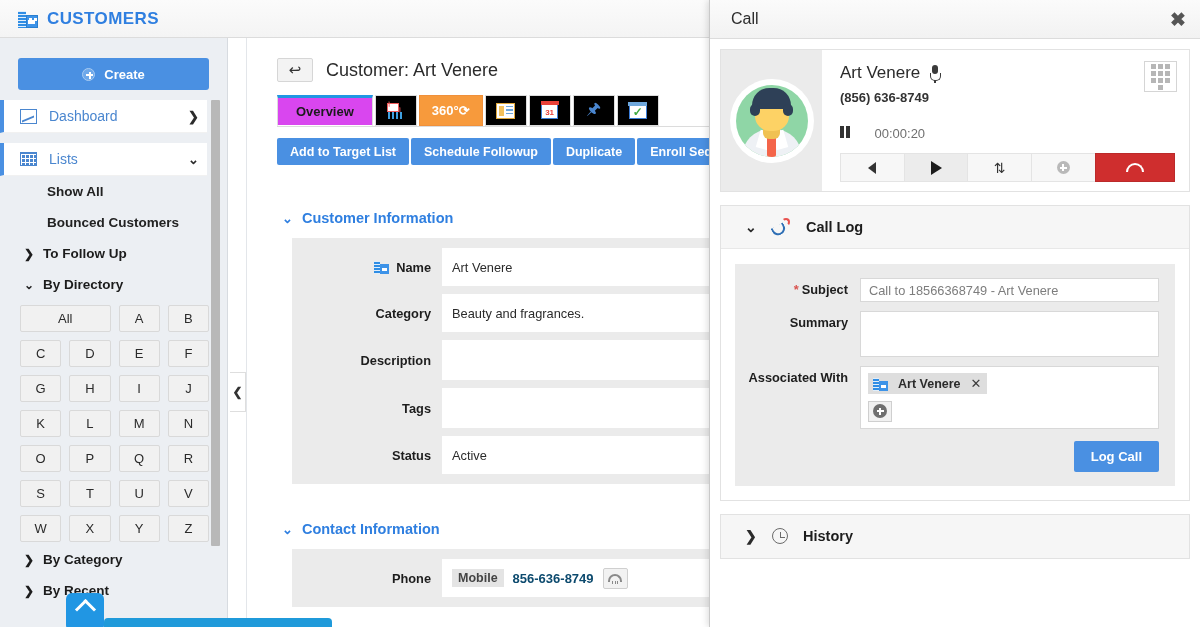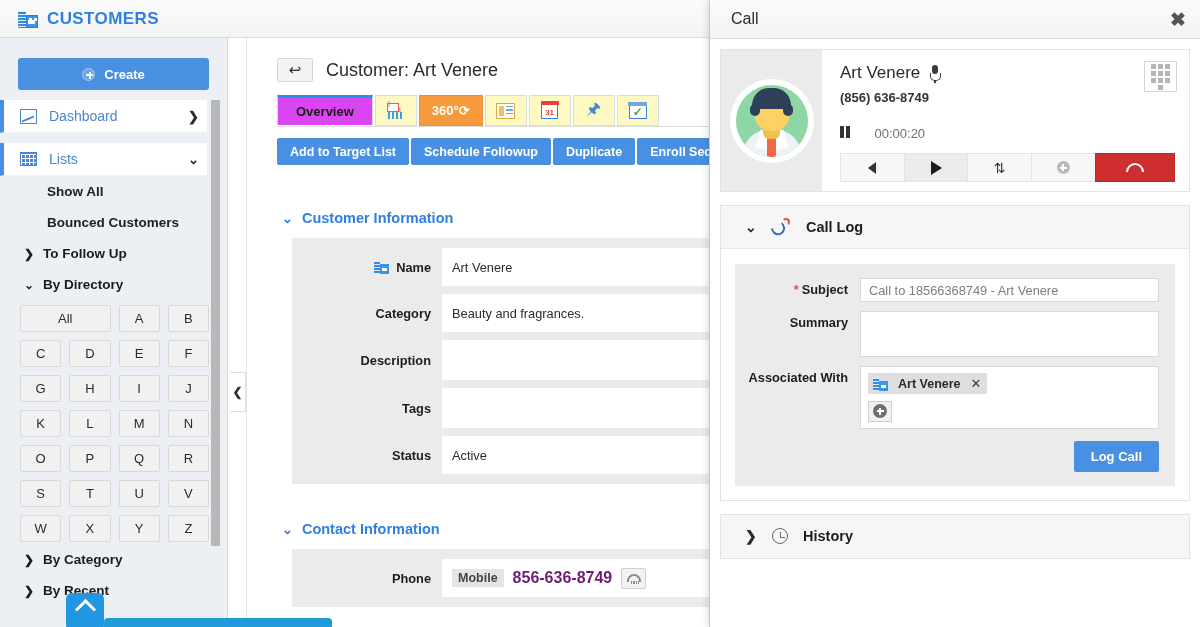--- a/index.html
+++ b/index.html
@@ -109,21 +109,21 @@
   #detail {
     position:absolute; left:247px; top:38px; width:463px; height:589px;
     background:#fff; overflow:hidden;
   }
   #detail-head { display:flex; align-items:center; gap:13px; padding:20px 0 0 30px; }
   #back-btn { width:36px;height:24px; background:#f3f3f3; border:1px solid #d6d6d6; border-radius:2px;
      display:flex;align-items:center;justify-content:center; font-size:15px; color:#333; cursor:pointer;}
   #detail-title { font-size:18px; color:#2b2b2b; }
 
   #tabs { display:flex; margin:13px 0 0 30px; align-items:flex-end; }
-  .tab { height:31px; min-width:42px; background:#fef9c3; border:1px solid #dcdcdc;
+  .tab { height:31px; min-width:42px; background:#000000; border:1px solid #dcdcdc;
     border-bottom:1px solid #dcdcdc; margin-right:2px; display:flex; align-items:center;
     justify-content:center; cursor:pointer; position:relative; }
   .tab.active { background:#d946ef; border-top:3px solid #2196e3; border-bottom-color:#fff;
     padding:0 18px; font-size:13px; font-weight:bold; color:#1b1b1b; }
   .tab.orange { background:#f79a3c; border-color:#f0903a; color:#fff; font-size:13px;
      font-weight:bold; padding:0 12px; }
   #tab-strip-line { height:1px; background:#dcdcdc; margin-left:30px; }
   .ic-report { width:18px;height:16px; position:relative; }
   .ic-report .env { position:absolute;left:0;top:0;width:12px;height:9px;border:1.4px solid #ef5b5b; background:#fff;}
   .ic-report .env::after{content:"";position:absolute;left:0;top:0;width:11px;height:6px;
@@ -161,21 +161,21 @@
     font-size:12.8px; color:#2b2b2b; min-height:38px; }
   .f-value.tall { min-height:40px; }
   .bldg-sm { display:inline-block; width:15px; height:14px; position:relative; }
   .bldg-sm .s1 { position:absolute; left:0; top:1px; width:6px; height:13px; background:#2f8de4;
      background-image: repeating-linear-gradient(to bottom, rgba(255,255,255,.85) 0 1px, transparent 1px 3px); }
   .bldg-sm .s2 { position:absolute; left:6px; top:4px; width:9px; height:10px; background:#3d93e8;}
   .bldg-sm .s3 { position:absolute; left:8px; top:8px; width:5px; height:3px; background:#fff;}
 
   .phone-inner { display:flex; align-items:center; gap:9px;font-weight:bold; }
   .ptype { background:#e4e4e4; padding:2px 6px; font-size:12.5px; color:#444; }
-  .pnum { font-size:16px; color:#701a75; }
+  .pnum { font-size:13px; color:#0c4a6e; }
   .pcall-btn { width:25px;height:21px; background:#f2f2f2; border:1px solid #cfcfcf; border-radius:2px;
      display:flex;align-items:center;justify-content:center; cursor:pointer; }
   .pcall-btn .hs { width:14px;height:8px; border:2px solid #8a8a8a; border-bottom:none;
      border-radius:8px 8px 0 0; position:relative;}
   .pcall-btn .hs::after{content:"";position:absolute;left:2px;top:5px;width:8px;height:3px;
      background:repeating-linear-gradient(to right,#8a8a8a 0 1px,transparent 1px 2.5px);}
 
   
   #call-panel {
     position:absolute; right:0; top:0; width:491px; height:627px;

